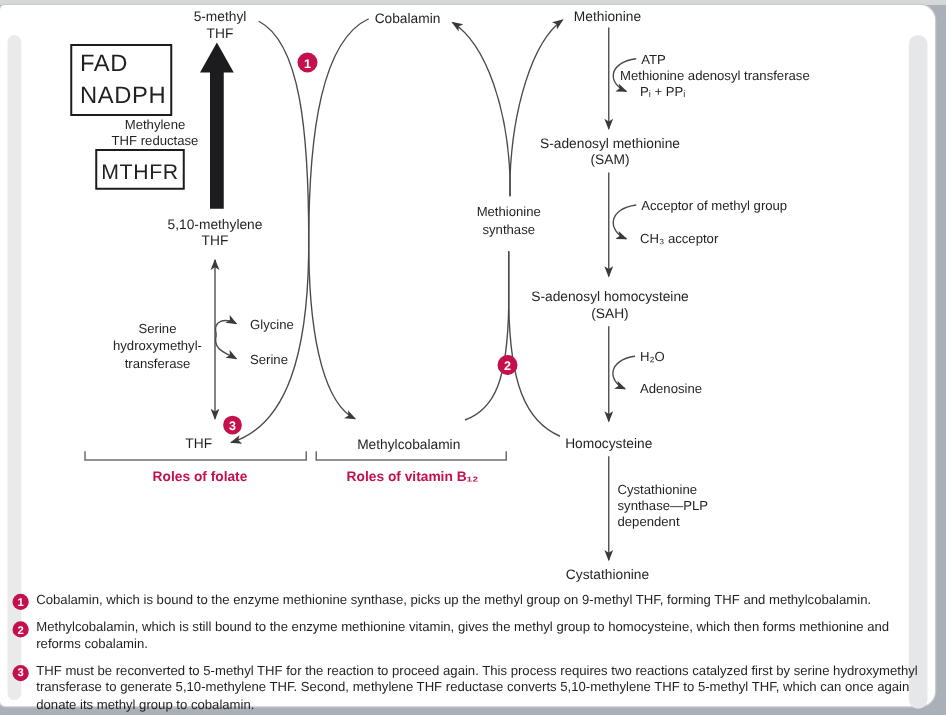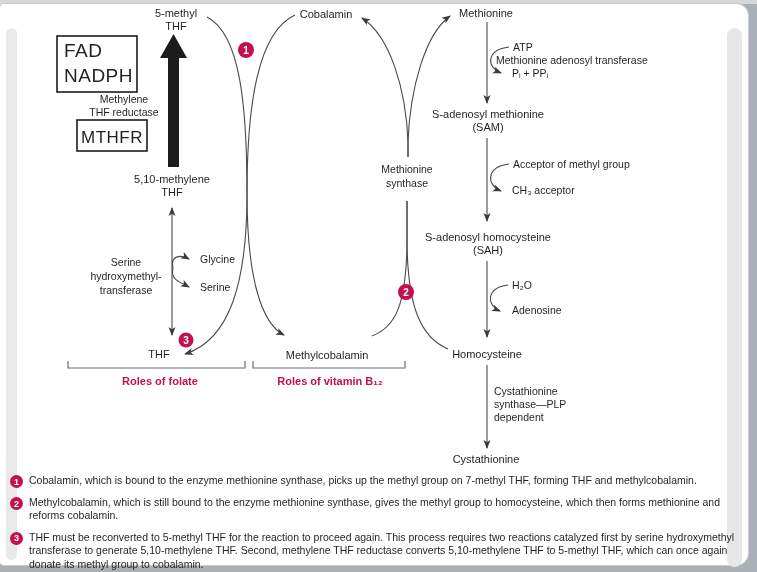--- a/index.html
+++ b/index.html
@@ -138,24 +138,24 @@
     <text class="marker-num" x="246" y="50">1</text>
     <circle class="dot" cx="406" cy="288" r="8"></circle>
     <text class="marker-num" x="406" y="292">2</text>
     <circle class="dot" cx="186" cy="336" r="7.5"></circle>
     <text class="marker-num" x="186" y="340">3</text>
   </svg>
 
   <div class="footnotes">
     <div class="footnote">
       <span class="fn-circle">1</span>
-      <span class="fn-text">Cobalamin, which is bound to the enzyme methionine synthase, picks up the methyl group on 7-methyl THF, forming THF and methylcobalamin.</span>
+      <span class="fn-text">Cobalamin, which is bound to the enzyme methionine synthase, picks up the methyl group on 9-methyl THF, forming THF and methylcobalamin.</span>
     </div>
     <div class="footnote">
       <span class="fn-circle">2</span>
-      <span class="fn-text">Methylcobalamin, which is still bound to the enzyme methionine synthase, gives the methyl group to homocysteine, which then forms methionine and reforms cobalamin.</span>
+      <span class="fn-text">Methylcobalamin, which is still bound to the enzyme methionine vitamin, gives the methyl group to homocysteine, which then forms methionine and reforms cobalamin.</span>
     </div>
     <div class="footnote">
       <span class="fn-circle">3</span>
       <span class="fn-text">THF must be reconverted to 5-methyl THF for the reaction to proceed again.  This process requires two reactions catalyzed first by serine hydroxymethyl transferase to generate 5,10-methylene THF. Second, methylene THF reductase converts 5,10-methylene THF to 5-methyl THF, which can once again donate its methyl group to cobalamin.</span>
     </div>
   </div>
 </div>
 
 </body></html>

